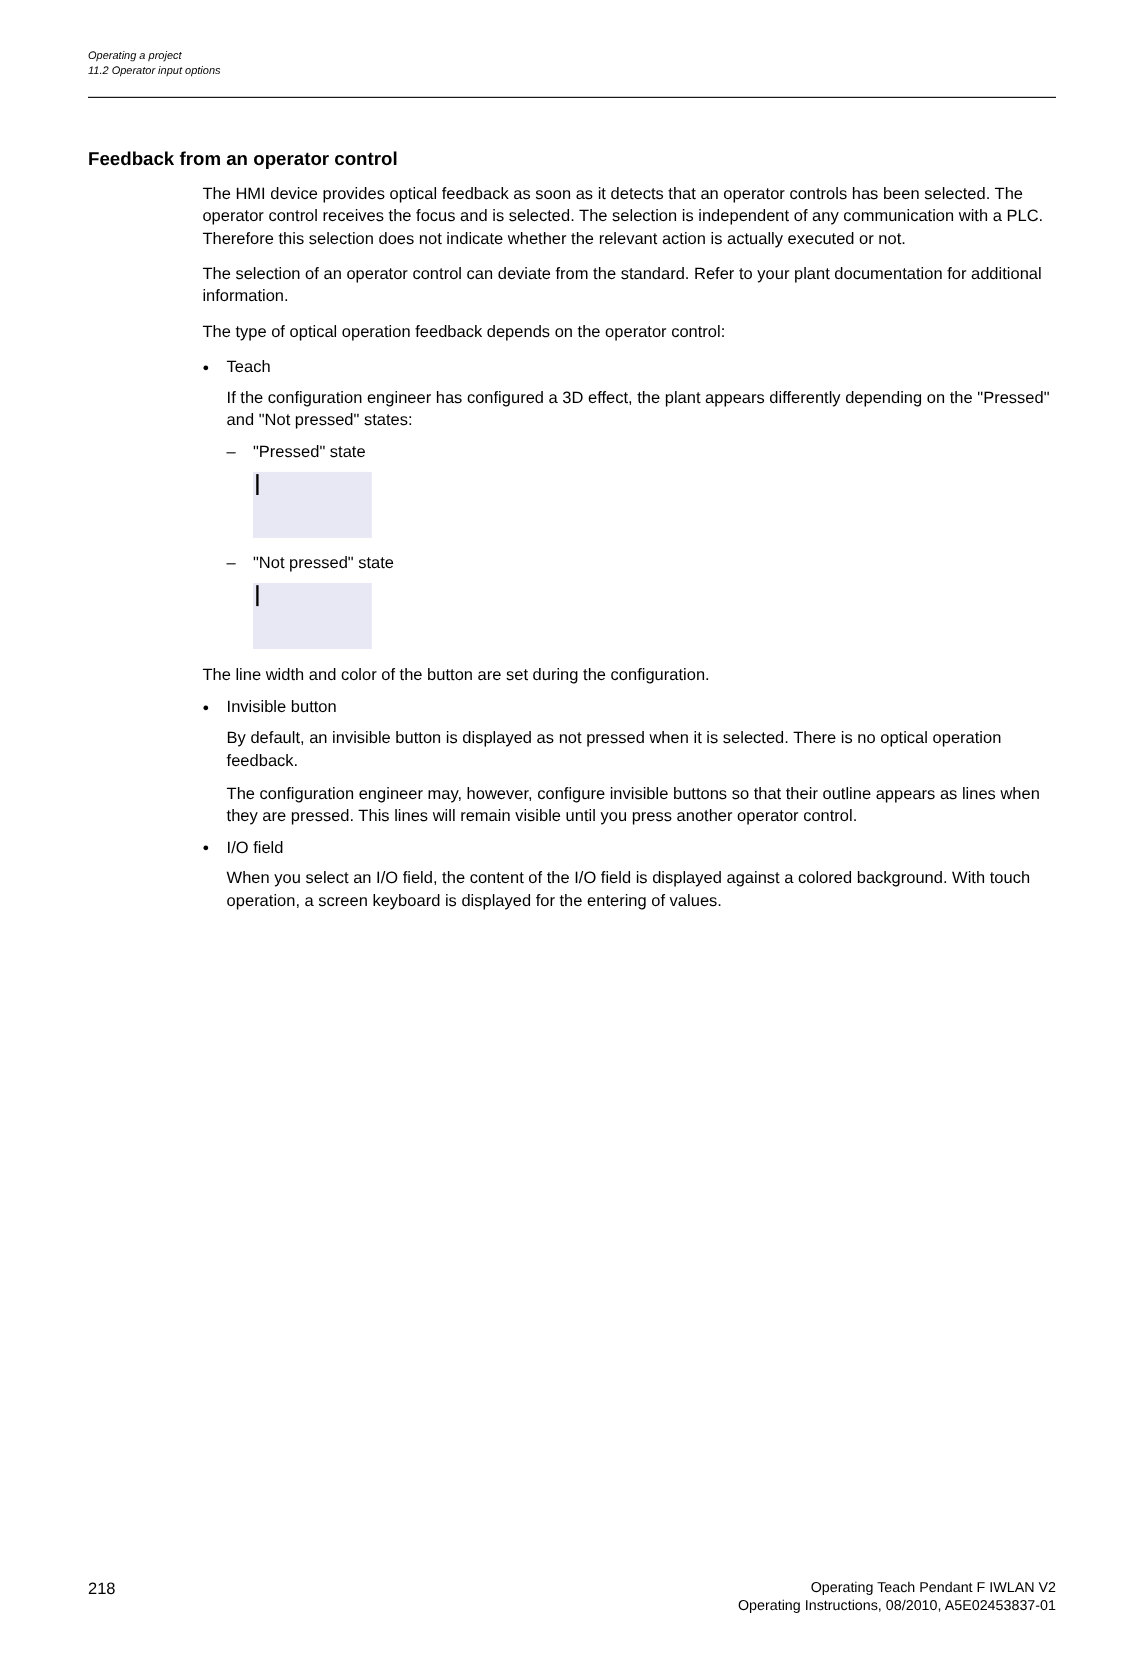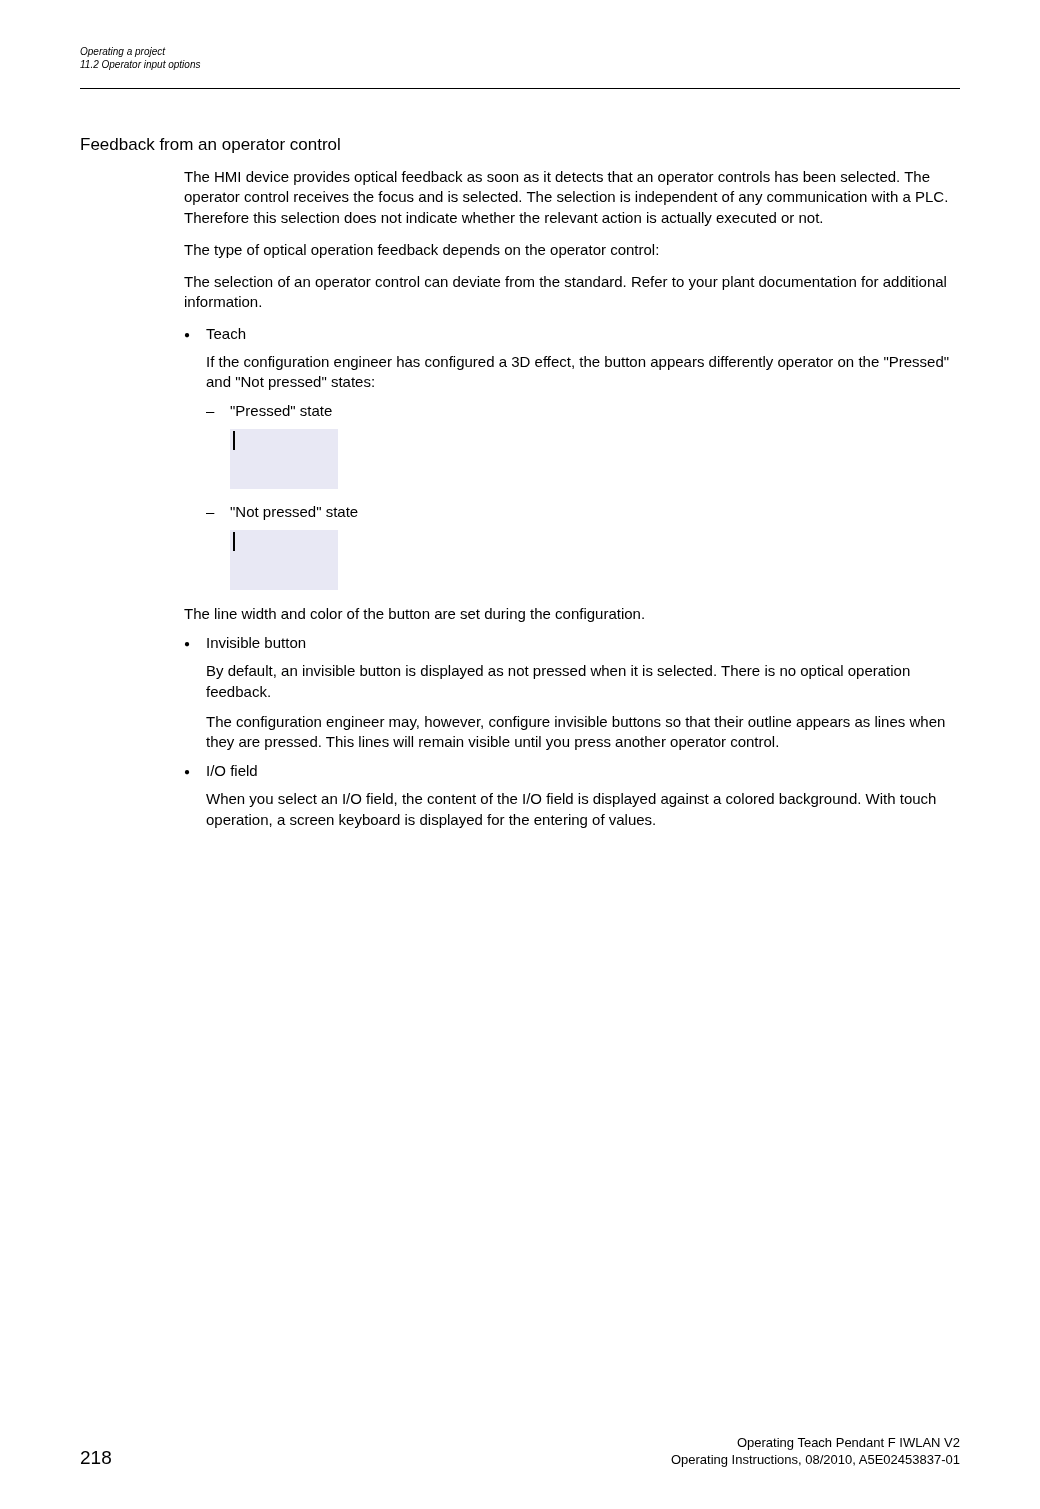--- a/index.html
+++ b/index.html
@@ -32,21 +32,21 @@
       right: 80px;
       border-top: 1px solid #000;
     }
     .content {
       position: absolute;
       top: 135px;
       left: 80px;
       right: 80px;
     }
     .section-title {
-      font-weight: normal;
+      font-weight: bold;
       font-size: 17px;
       margin-bottom: 12px;
     }
     .body-indent {
       margin-left: 104px;
     }
     .para {
       margin-bottom: 12px;
       line-height: 1.35;
     }
@@ -130,46 +130,46 @@
       right: 80px;
       font-size: 13px;
     }
     .footer-right {
       text-align: right;
       line-height: 1.35;
     }
     .footer-page {
       position: absolute;
       left: 0;
-      bottom: 0;
-      font-size: 19px;
+      bottom: 16px;
+      font-size: 15px;
     }
   </style>
 </head>
 <body>
 
 <div class="header-left">
   <div>Operating a project</div>
   <div>11.2 Operator input options</div>
 </div>
 <div class="header-rule"></div>
 
 <div class="content">
   <div class="section-title">Feedback from an operator control</div>
 
   <div class="body-indent">
     <div class="para">The HMI device provides optical feedback as soon as it detects that an operator controls has been selected. The operator control receives the focus and is selected. The selection is independent of any communication with a PLC. Therefore this selection does not indicate whether the relevant action is actually executed or not.</div>
+    <div class="para">The selection of an operator control can deviate from the standard. Refer to your plant documentation for additional information.</div>
     <div class="para">The type of optical operation feedback depends on the operator control:</div>
-    <div class="para">The selection of an operator control can deviate from the standard. Refer to your plant documentation for additional information.</div>
 
     <ul class="bullet-list">
 
       <li class="bullet-item">
         <div class="bullet-label">Teach</div>
-        <div class="bullet-body">If the configuration engineer has configured a 3D effect, the button appears differently operator on the "Pressed" and "Not pressed" states:</div>
+        <div class="bullet-body">If the configuration engineer has configured a 3D effect, the plant appears differently depending on the "Pressed" and "Not pressed" states:</div>
 
         <ul class="sub-list">
           <li class="sub-item">
             <span>"Pressed" state</span>
           </li>
         </ul>
         <div class="btn-image">
           <span class="btn-pressed">
             <span class="btn-pressed-inner"></span>
           </span>

